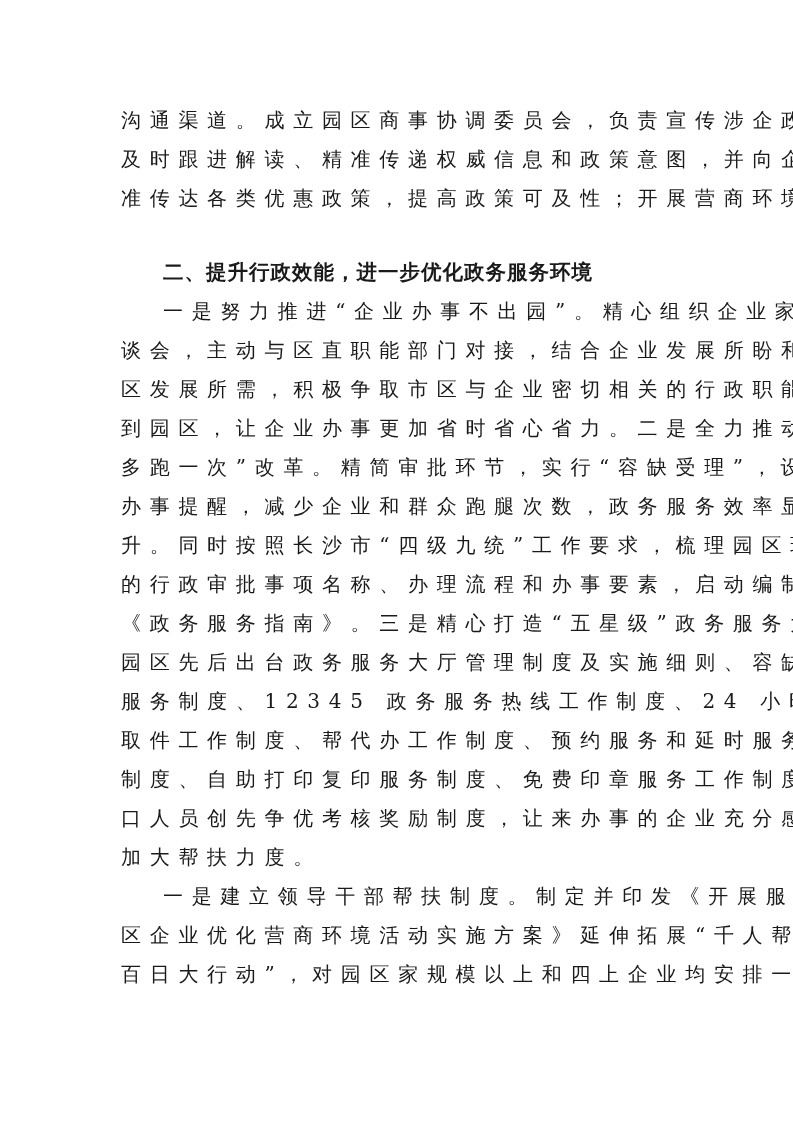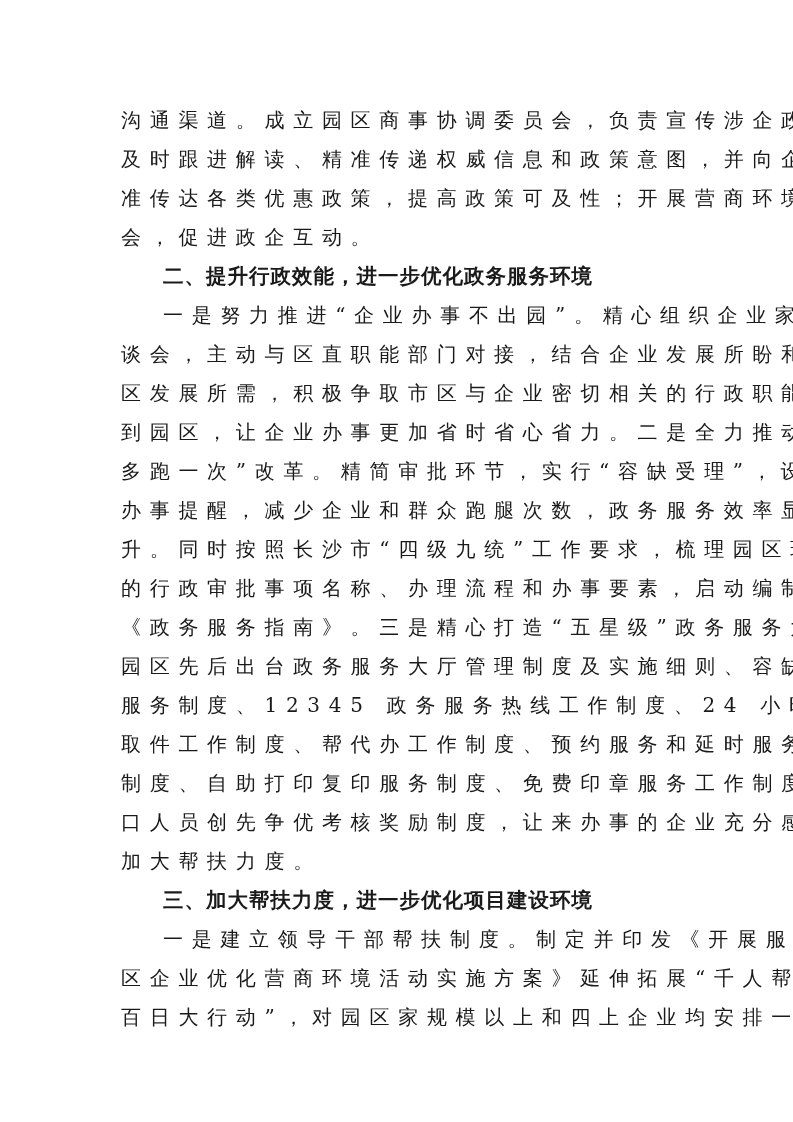--- a/index.html
+++ b/index.html
@@ -9,33 +9,32 @@
       font-family: "DejaVu Serif", "Liberation Serif", serif;
       color: #1a1a1a;
     }
     .line {
       height: 39px; line-height: 39px; font-size: 20px;
       letter-spacing: 8.7px; white-space: nowrap; overflow: visible;
     }
     .indent { padding-left: 42px; }
     .heading {
       font-family: "DejaVu Sans", "Liberation Sans", sans-serif;
-      font-weight: bold; letter-spacing: 1px; font-size: 20.5px;
+      font-weight: bold; letter-spacing: 1px; font-size: 20.5px; margin-top: 35px;
     }
     .p { margin: 0; }
   </style>
 </head>
 <body>
 
 <div class="page">
   <div class="p">
     <div class="line">沟通渠道。成立园区商事协调委员会，负责宣传涉企政策，</div>
     <div class="line">及时跟进解读、精准传递权威信息和政策意图，并向企业精</div>
     <div class="line">准传达各类优惠政策，提高政策可及性；开展营商环境座谈</div>
-    <div class="line">会，促进政企互动。</div>
   </div>
 
   <div class="line heading indent">二、提升行政效能，进一步优化政务服务环境</div>
 
   <div class="p">
     <div class="line indent">一是努力推进“企业办事不出园”。精心组织企业家座</div>
     <div class="line">谈会，主动与区直职能部门对接，结合企业发展所盼和经开</div>
     <div class="line">区发展所需，积极争取市区与企业密切相关的行政职能下放</div>
     <div class="line">到园区，让企业办事更加省时省心省力。二是全力推动“最</div>
     <div class="line">多跑一次”改革。精简审批环节，实行“容缺受理”，设置</div>
@@ -44,20 +43,19 @@
     <div class="line">的行政审批事项名称、办理流程和办事要素，启动编制新版</div>
     <div class="line">《政务服务指南》。三是精心打造“五星级”政务服务大厅。</div>
     <div class="line">园区先后出台政务服务大厅管理制度及实施细则、容缺受理</div>
     <div class="line">服务制度、12345 政务服务热线工作制度、24 小时“不打烊”</div>
     <div class="line">取件工作制度、帮代办工作制度、预约服务和延时服务工作</div>
     <div class="line">制度、自助打印复印服务制度、免费印章服务工作制度、窗</div>
     <div class="line">口人员创先争优考核奖励制度，让来办事的企业充分感受五</div>
     <div class="line">加大帮扶力度。</div>
   </div>
 
-  <div class="line heading indent">三、加大帮扶力度，进一步优化项目建设环境</div>
 
   <div class="p">
     <div class="line indent">一是建立领导干部帮扶制度。制定并印发《开展服务园</div>
     <div class="line">区企业优化营商环境活动实施方案》延伸拓展“千人帮千企</div>
     <div class="line">百日大行动”，对园区家规模以上和四上企业均安排一名干</div>
   </div>
 </div>
 
 </body></html>

